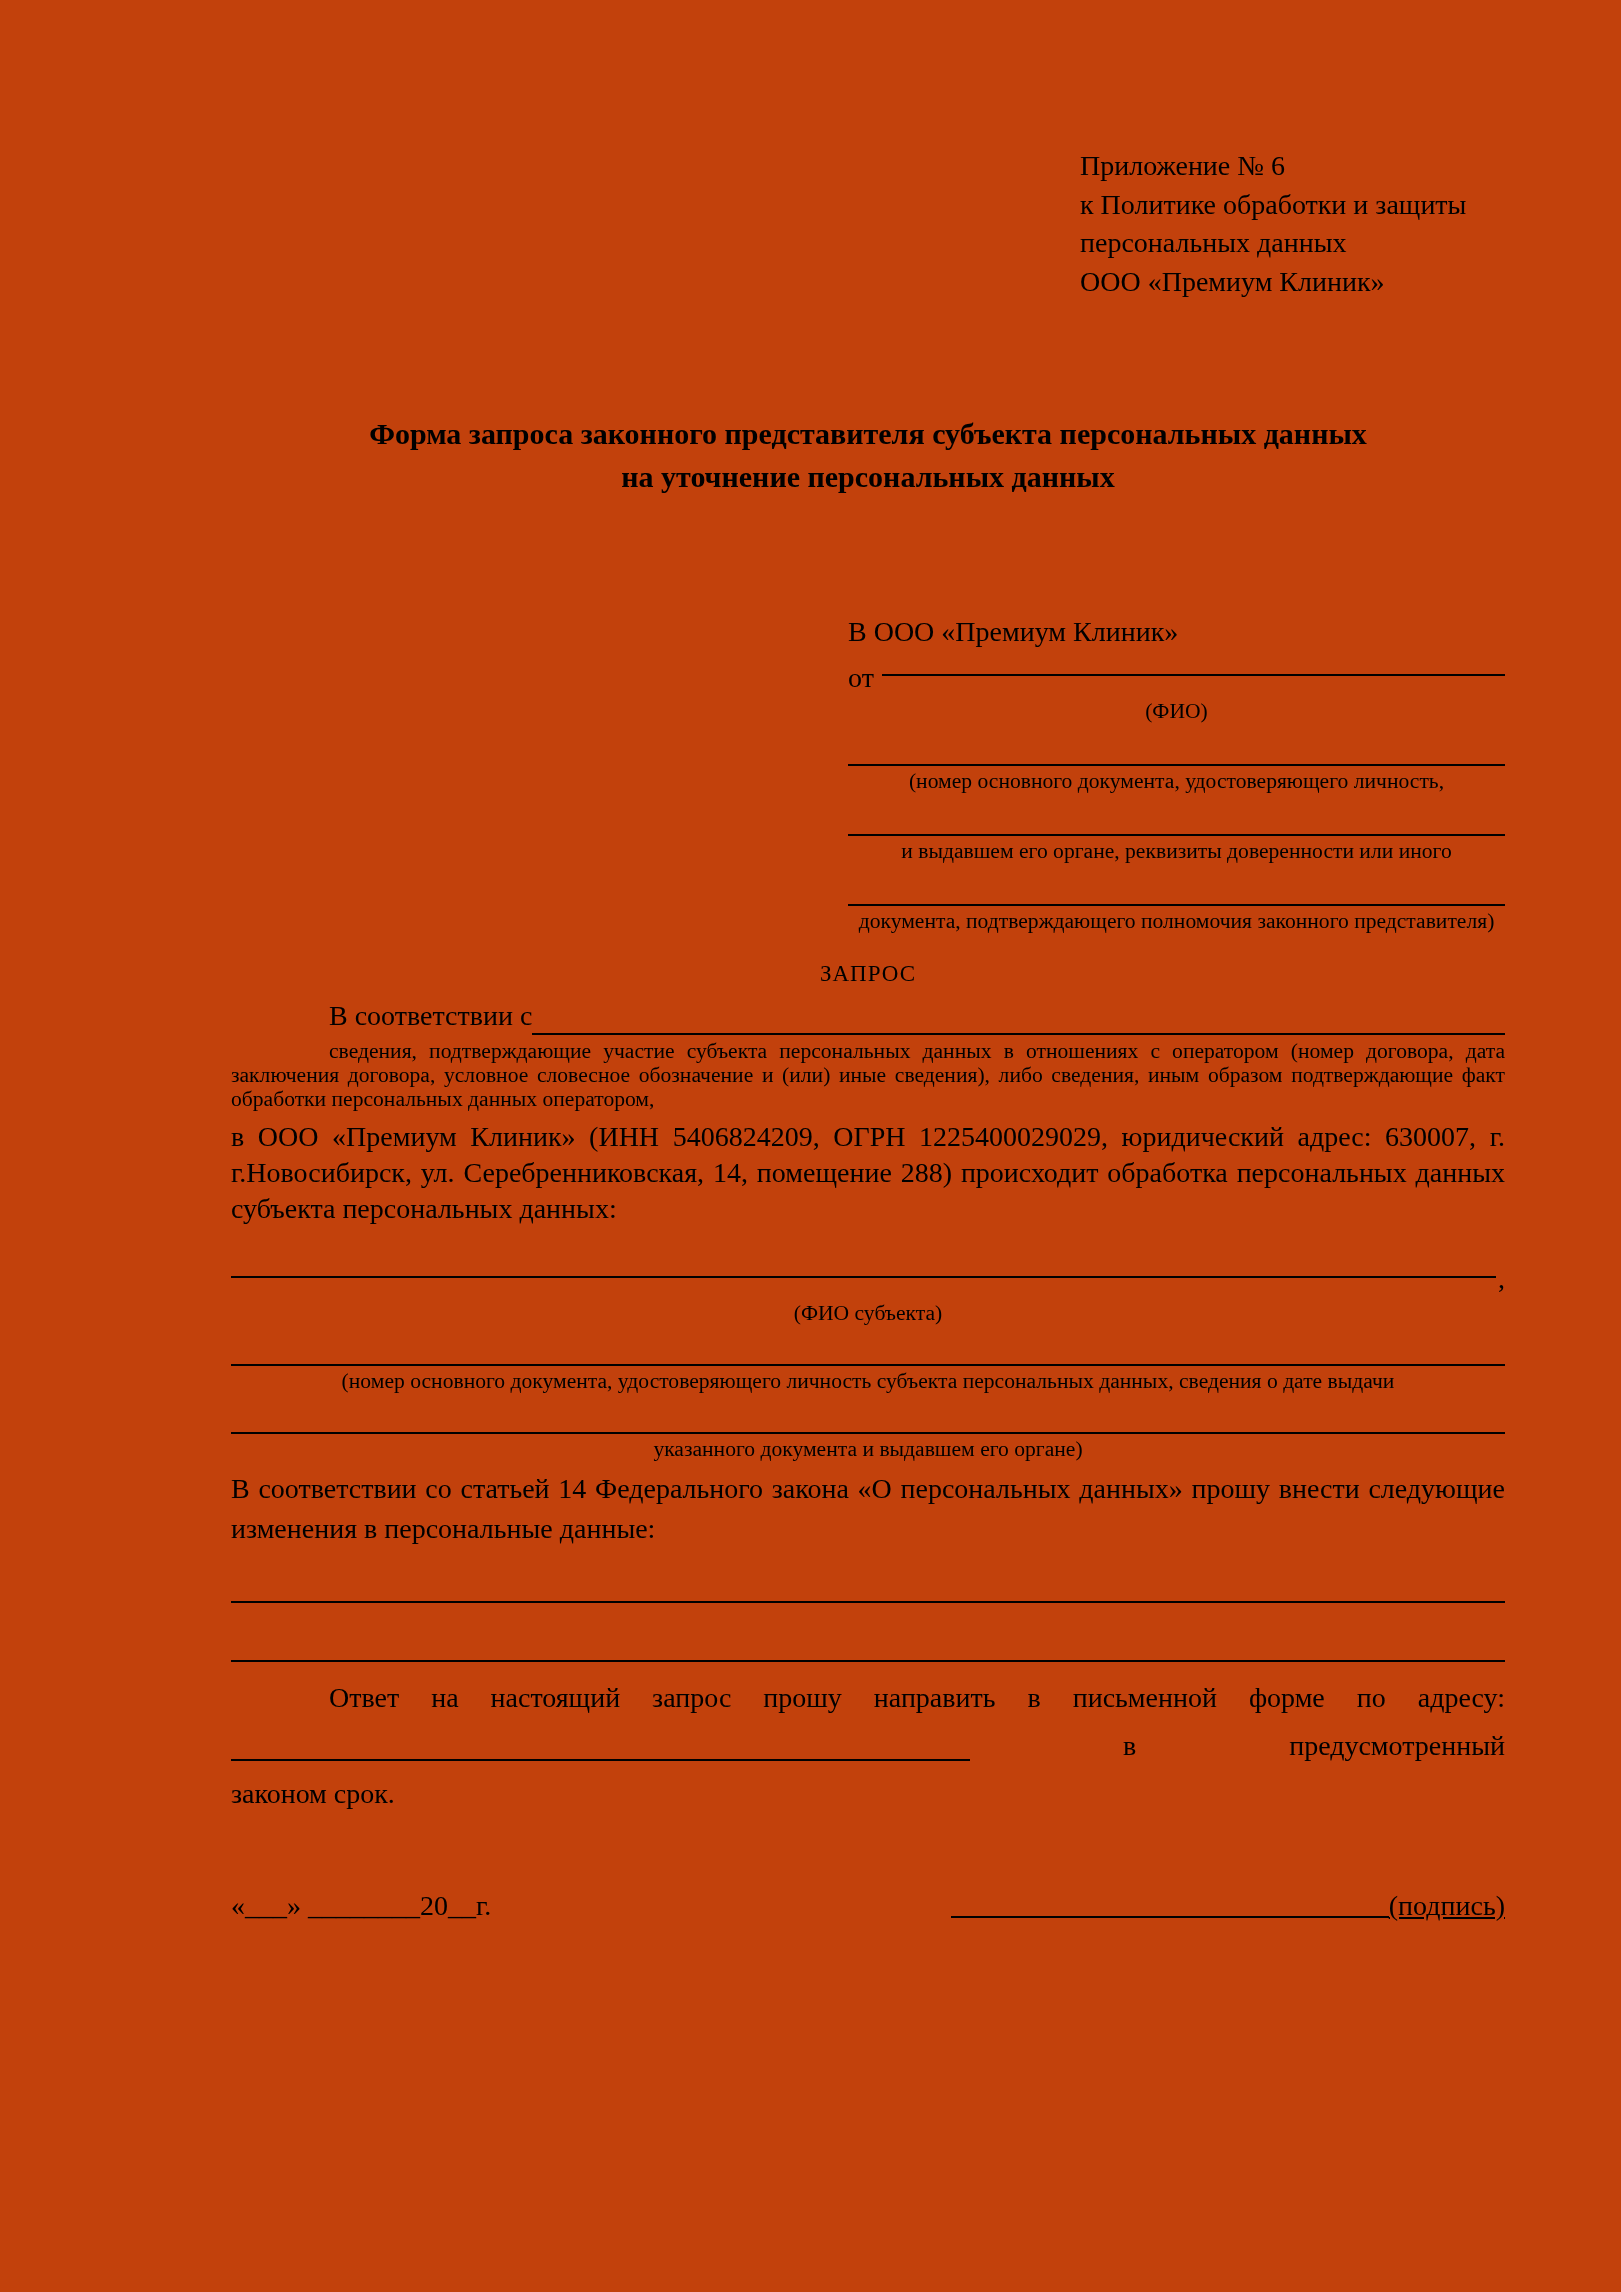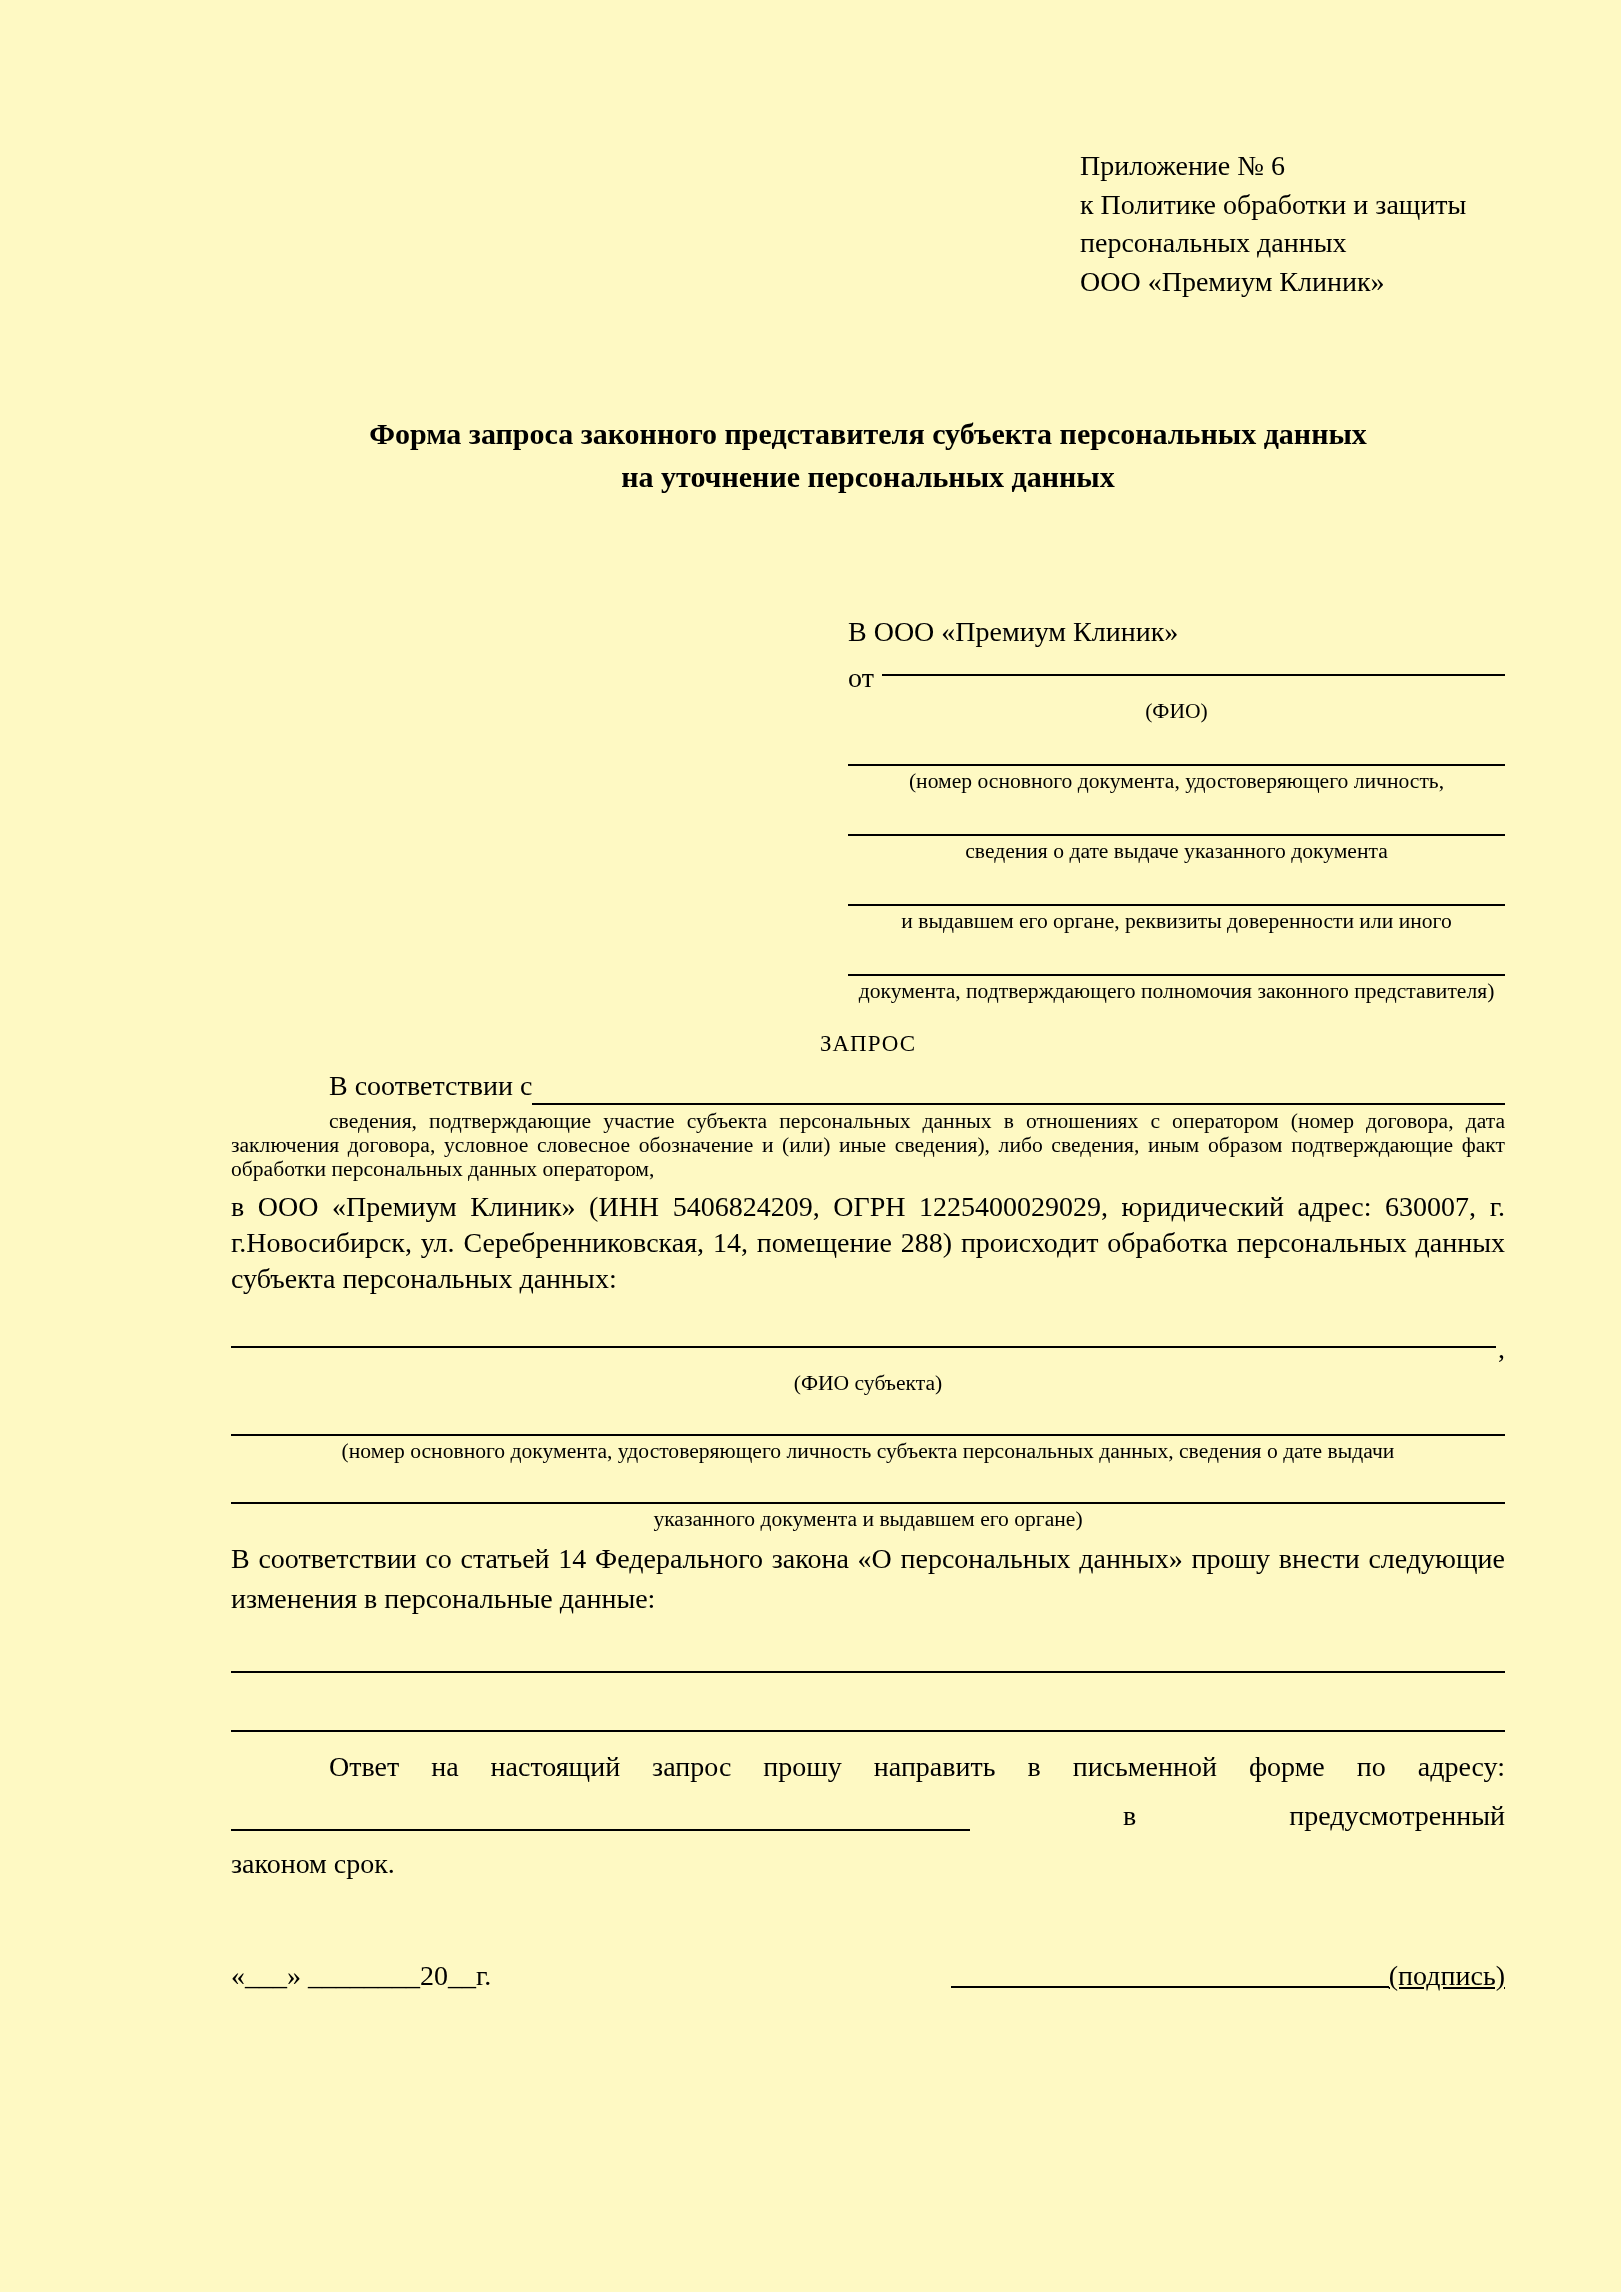--- a/index.html
+++ b/index.html
@@ -4,21 +4,21 @@
 <style>
   html, body {
     margin: 0;
     padding: 0;
     background: #ffffff;
   }
   .page {
     position: relative;
     width: 1621px;
     height: 2293px;
-    background: #fef9c3;
+    background: #c2410c;
     color: #000000;
     font-family: "Liberation Serif", "DejaVu Serif", serif;
     font-size: 28px;
     overflow: hidden;
     box-sizing: border-box;
     padding: 147px 116px 0 231px; 
   }
   .content { position: relative; }
 
   
@@ -158,24 +158,20 @@
         <span class="uline"></span>
       </div>
       <div class="caption">(ФИО)</div>
 
       <div class="fill-group">
         <div class="uline standalone"></div>
         <div class="caption">(номер основного документа, удостоверяющего личность,</div>
       </div>
       <div class="fill-group">
         <div class="uline standalone"></div>
-        <div class="caption">сведения о дате выдаче указанного документа</div>
-      </div>
-      <div class="fill-group">
-        <div class="uline standalone"></div>
         <div class="caption">и выдавшем его органе, реквизиты доверенности или иного</div>
       </div>
       <div class="fill-group">
         <div class="uline standalone"></div>
         <div class="caption">документа, подтверждающего полномочия законного представителя)</div>
       </div>
     </div>
 
     <div class="request-heading">ЗАПРОС</div>
 

